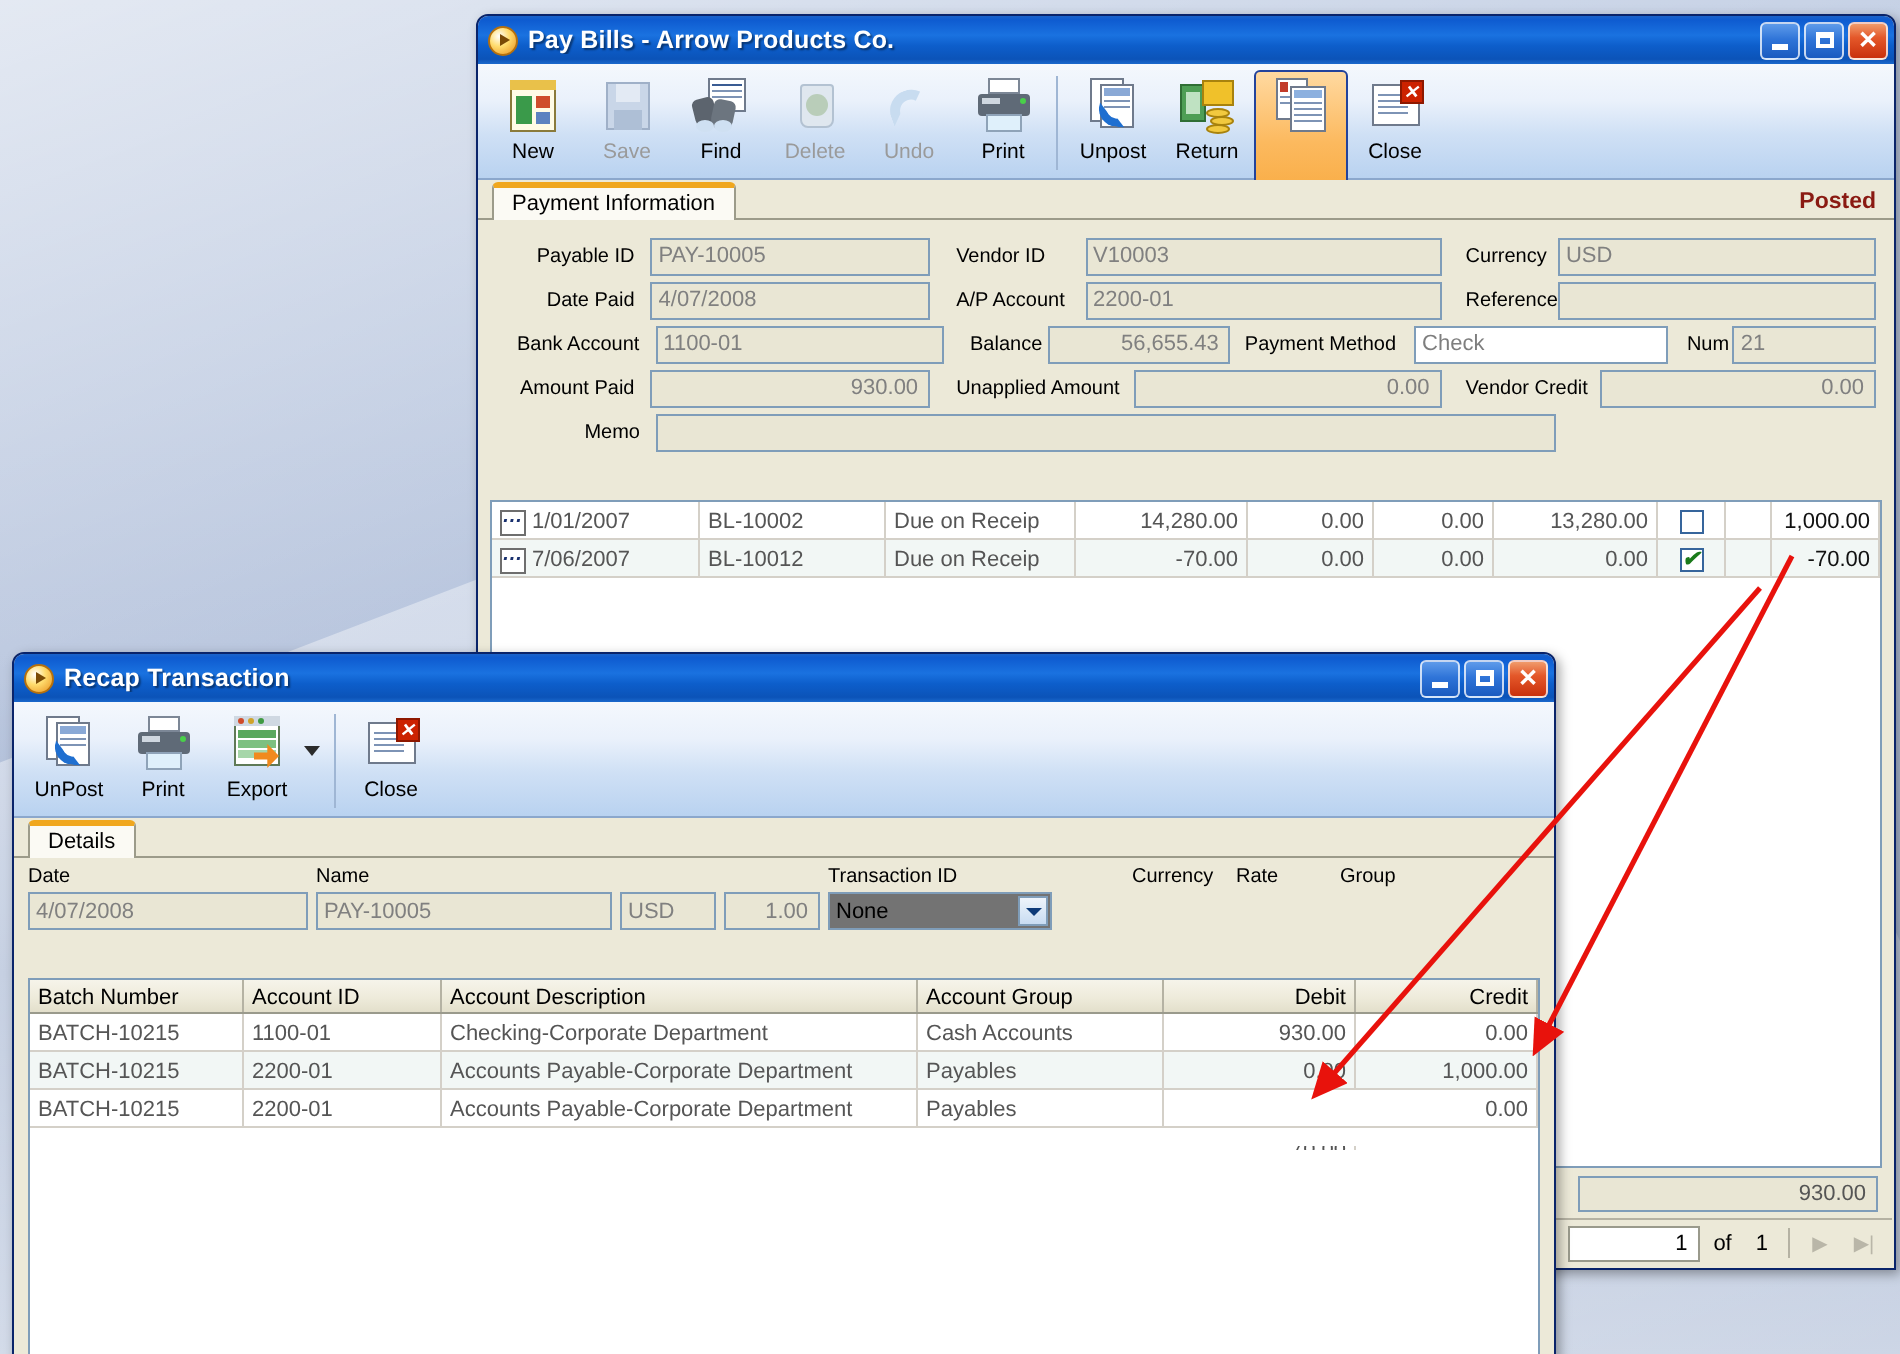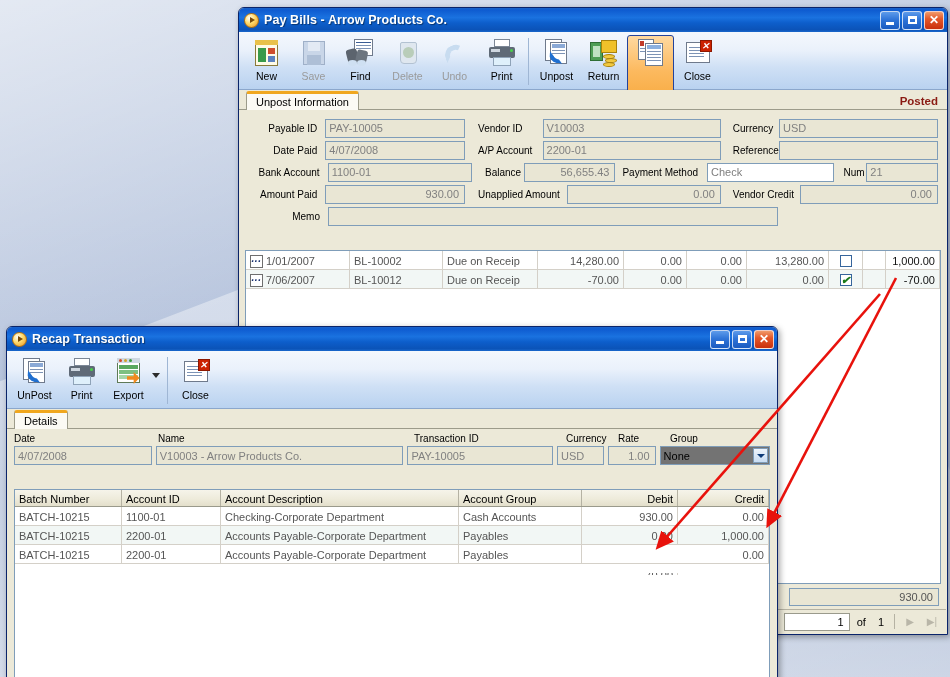--- a/index.html
+++ b/index.html
@@ -364,21 +364,21 @@
         <i class="ln" style="left:7px;top:15px;width:15px;"></i>
         <i class="ln" style="left:7px;top:18px;width:15px;"></i>
         <i style="position:absolute;right:2px;top:2px;width:12px;height:12px;background:#cc2200;border:1px solid #8e1800;color:#fff;font-size:9px;display:flex;align-items:center;justify-content:center;line-height:1;font-weight:bold;">✕</i>
       </span>
       <span class="lbl">Close</span>
     </div>
   </div>
 
   <div class="tabstrip">
     <div class="tab">
-      <span>Unpost Information</span>
+      <span>Payment Information</span>
     </div>
     <span class="posted-label">Posted</span>
   </div>
 
   <div class="formbody" style="background:#ece9d8;padding:7px 9px 3px 9px;">
 
     <div class="frow">
       <span class="flabel" style="width:80px;text-align:right;padding-right:8px;">Payable ID</span>
       <span class="fld ro" style="width:145px;">PAY-10005</span>
       <span class="flabel" style="width:80px;padding-left:13px;">Vendor ID</span>
@@ -557,21 +557,20 @@
     <div style="display:flex;align-items:flex-end;">
       <span class="flabel" style="width:144px;">Date</span>
       <span class="flabel" style="width:256px;">Name</span>
       <span class="flabel" style="width:152px;">Transaction ID</span>
       <span class="flabel" style="width:52px;">Currency</span>
       <span class="flabel" style="width:52px;">Rate</span>
       <span class="flabel" style="width:60px;">Group</span>
     </div>
     <div style="display:flex;align-items:center;margin-top:2px;">
       <span class="fld ro" style="width:140px;">4/07/2008</span>
-      <span class="fld ro" style="width:252px;margin-left:4px;">V10003 - Arrow Products Co.</span>
       <span class="fld ro" style="width:148px;margin-left:4px;">PAY-10005</span>
       <span class="fld ro" style="width:48px;margin-left:4px;">USD</span>
       <span class="fld ro num" style="width:48px;margin-left:4px;">1.00</span>
       <span class="fld combo" style="width:112px;margin-left:4px;">
         <span>None</span>
         <i class="arrow"></i>
       </span>
     </div>
   </div>
 

